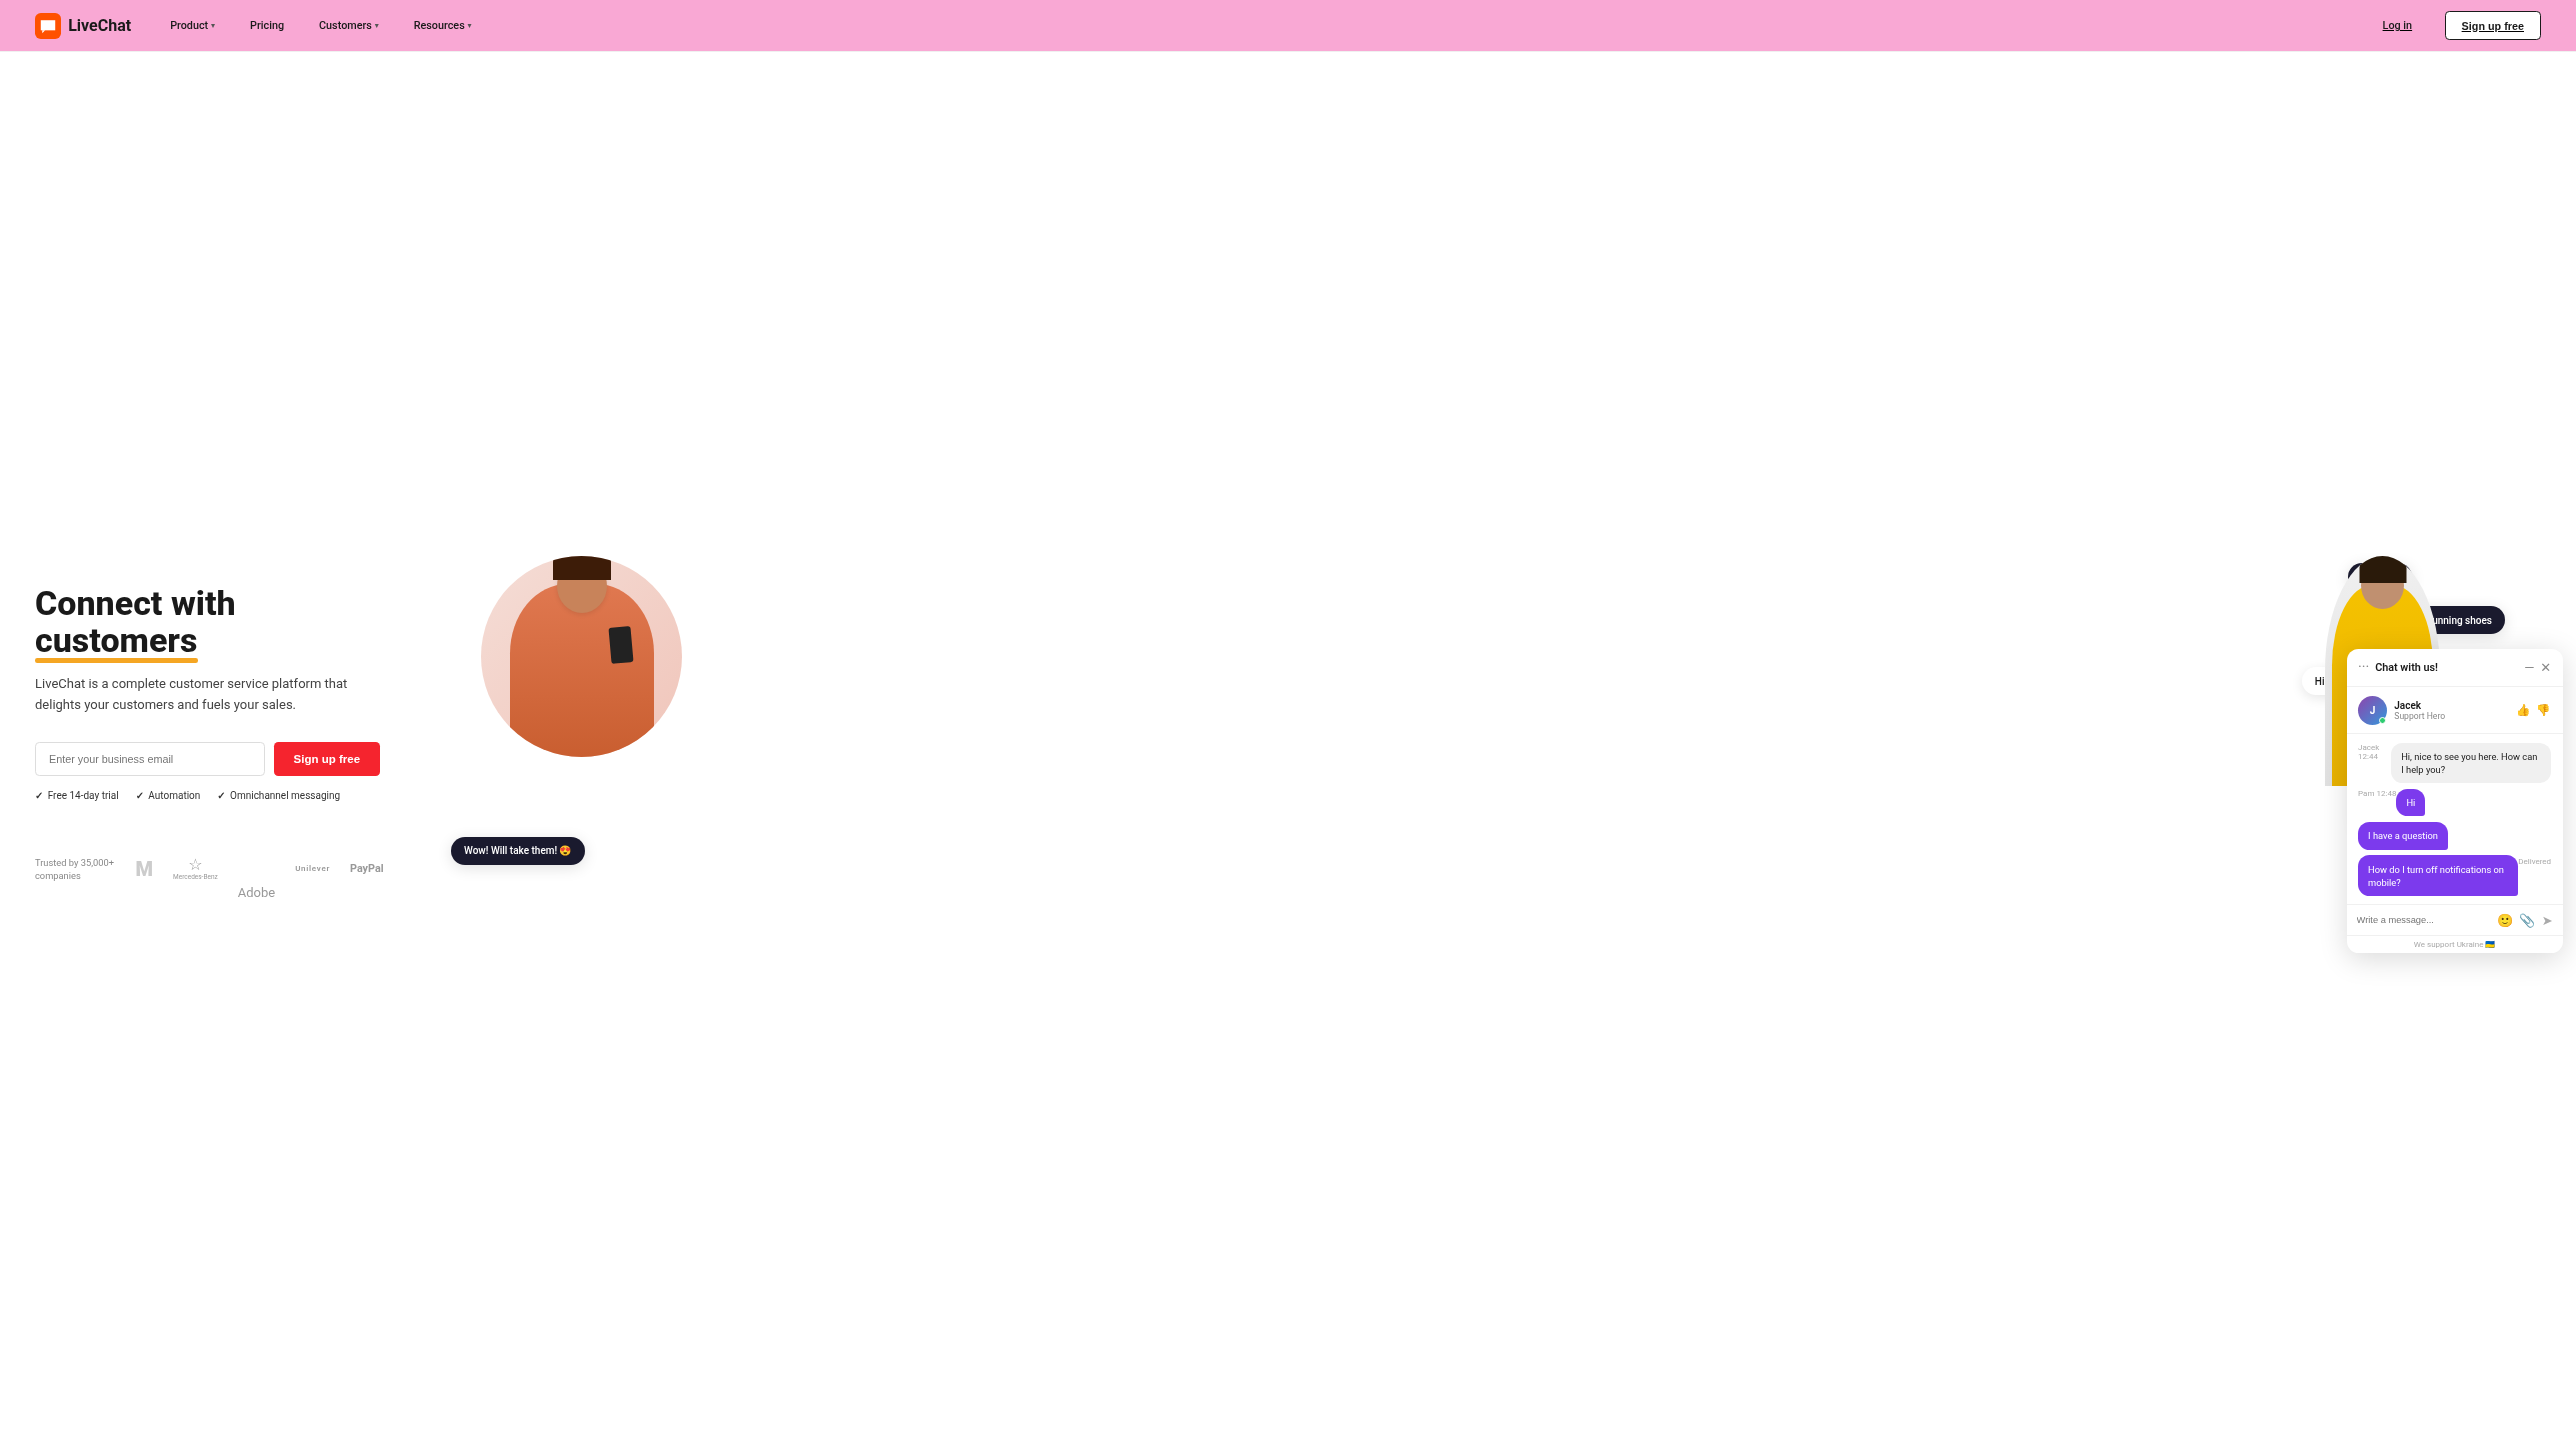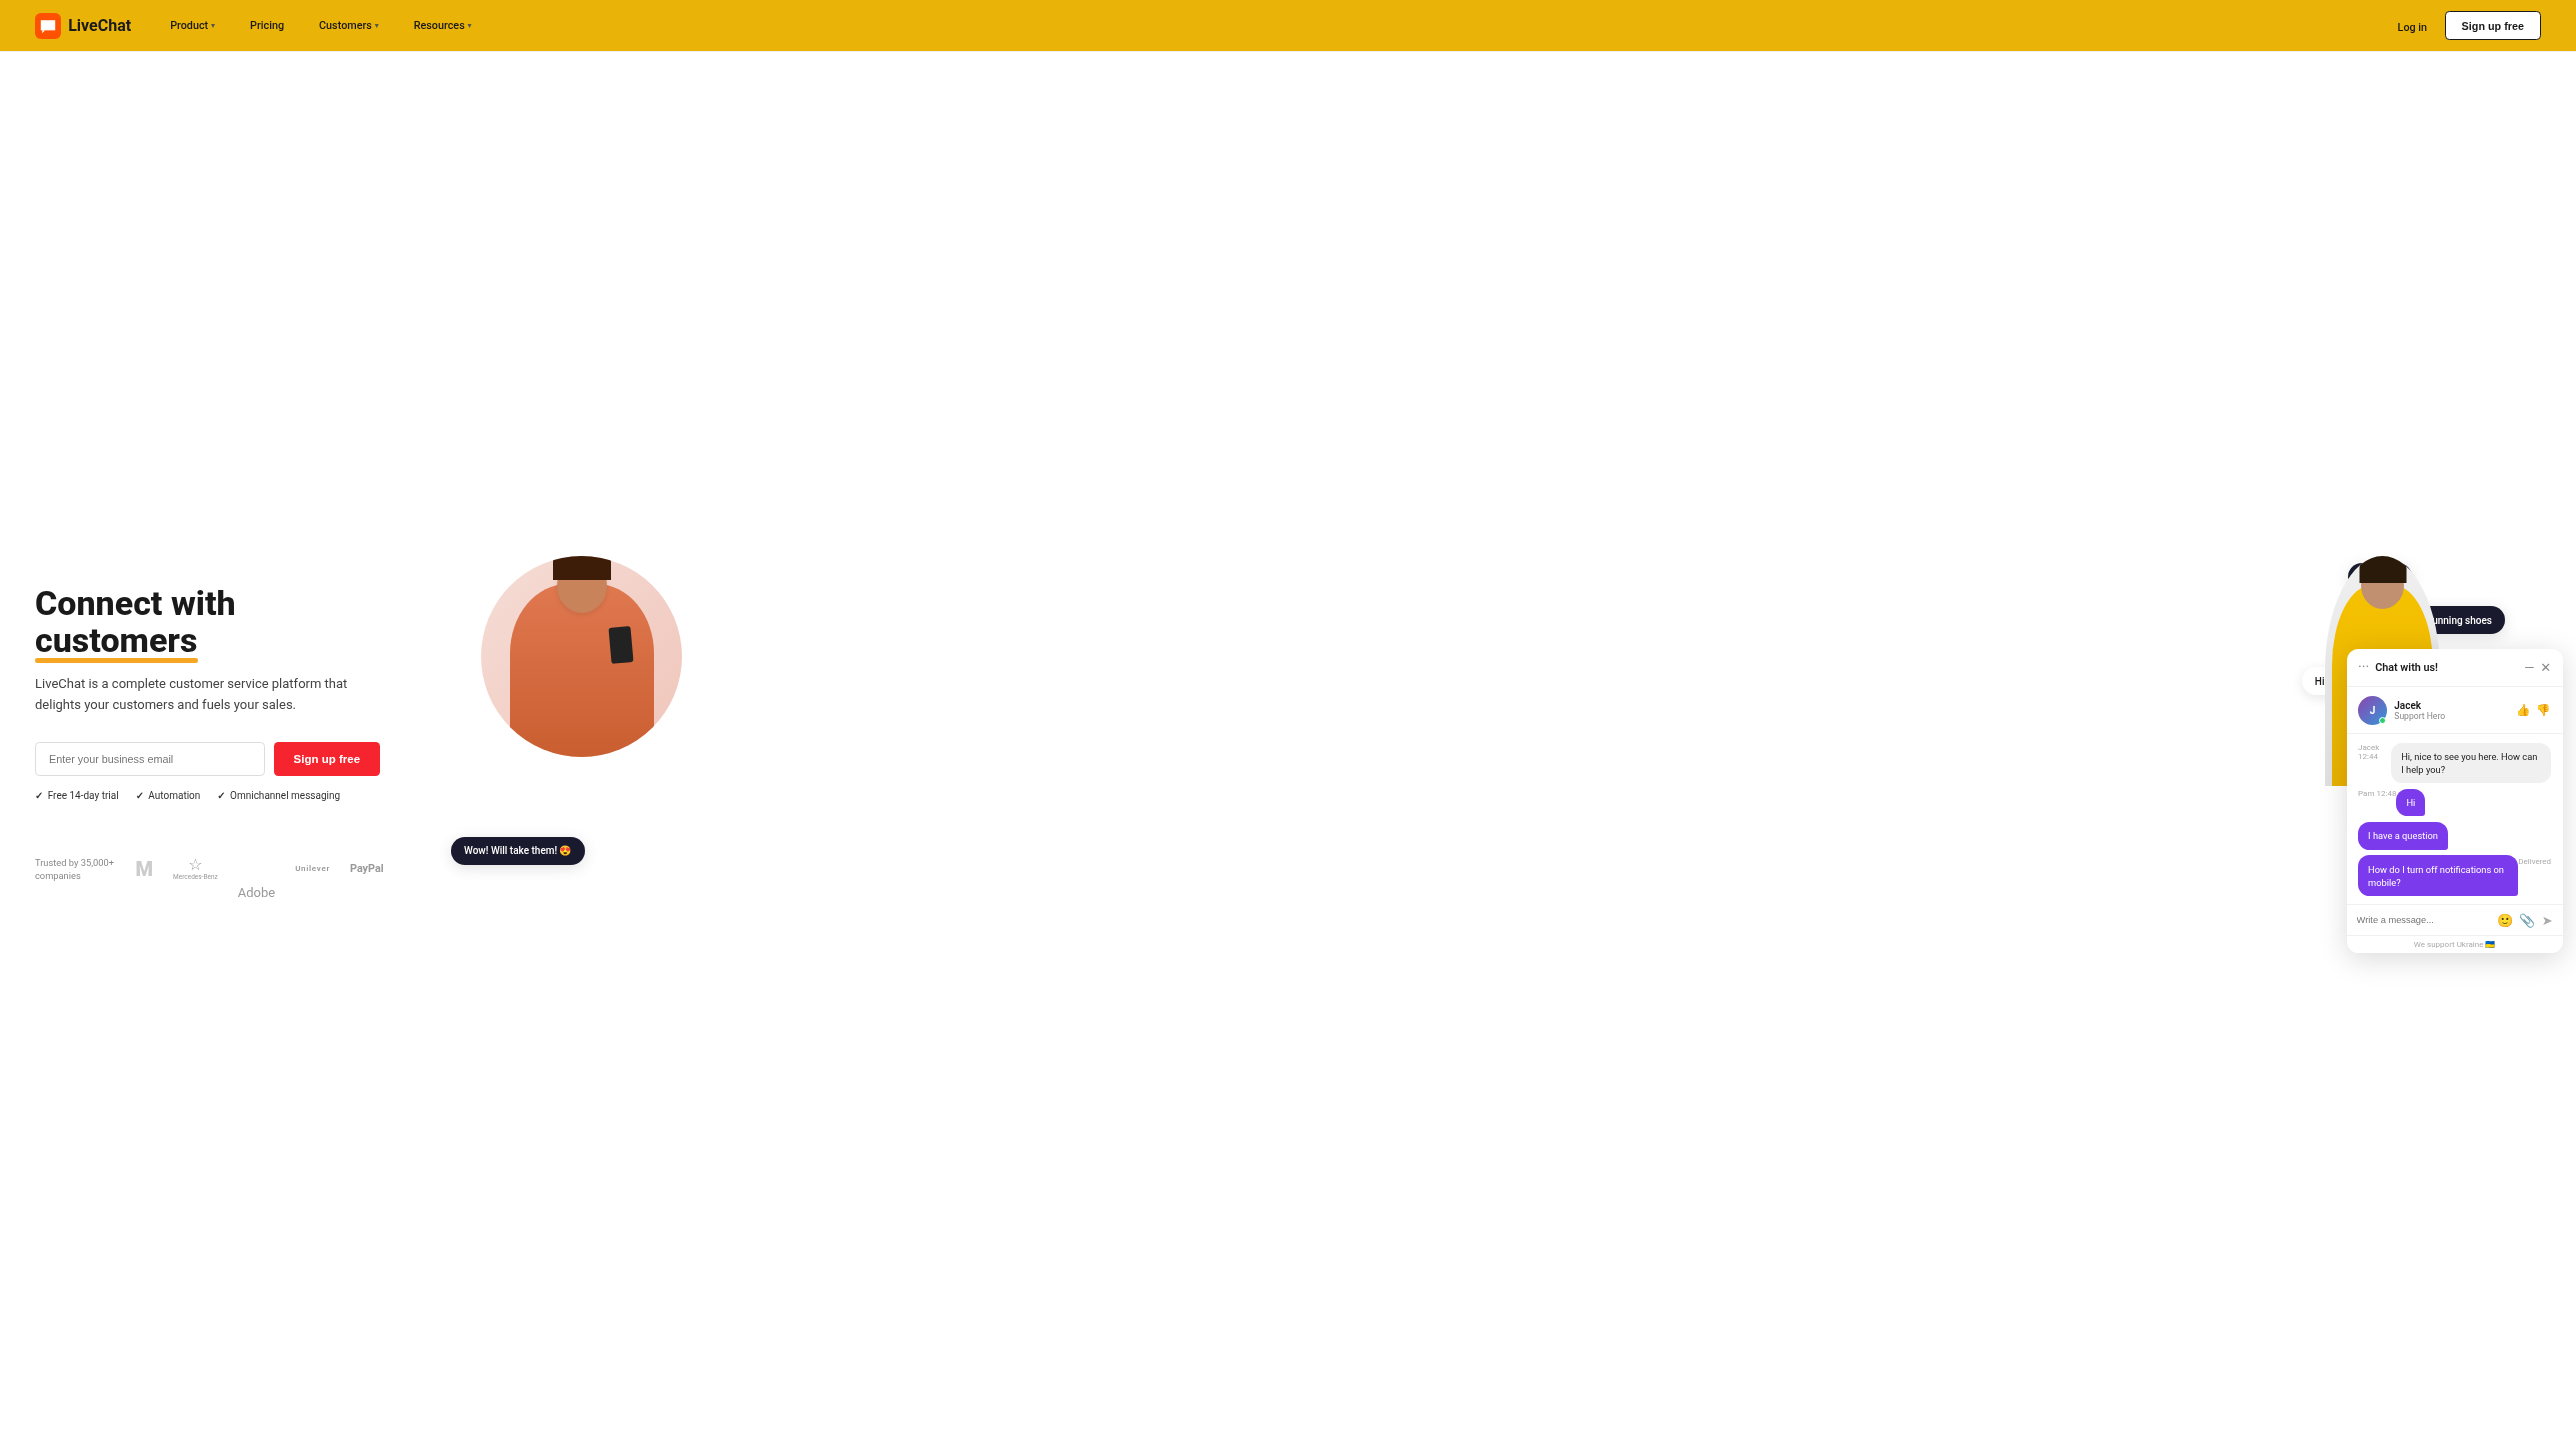--- a/index.html
+++ b/index.html
@@ -5,21 +5,21 @@
     * { margin: 0; padding: 0; box-sizing: border-box; }
     body { font-family: -apple-system, BlinkMacSystemFont, 'Segoe UI', Roboto, sans-serif; background: #fff; overflow-x: hidden; }
 
     
     .navbar {
       display: flex;
       align-items: center;
       padding: 0 35px;
       height: 52px;
       border-bottom: 0.7px solid #f0f0f0;
-      background: #eab308;
+      background: #f9a8d4;
       position: sticky;
       top: 0;
       z-index: 100;
     }
     .logo-area {
       display: flex;
       align-items: center;
       gap: 7.2px;
       margin-right: 29px;
       text-decoration: none;
@@ -49,22 +49,23 @@
       cursor: pointer;
       border-radius: 4.3px;
       font-weight: 500;
     }
     .nav-chevron {
       font-size: 8px;
       color: #555;
     }
     .nav-actions {
       display: flex;
-      align-items: flex-end;
-      gap: 6px;
+      align-items: center;
+      gap: 21px;
+      text-decoration: underline;
     }
     .btn-login {
       font-size: 10.8px;
       font-weight: 500;
       color: #1a1a1a;
       cursor: pointer;
       padding: 5.8px 11.5px;
     }
     .btn-signup-nav {
       background: #fff;

